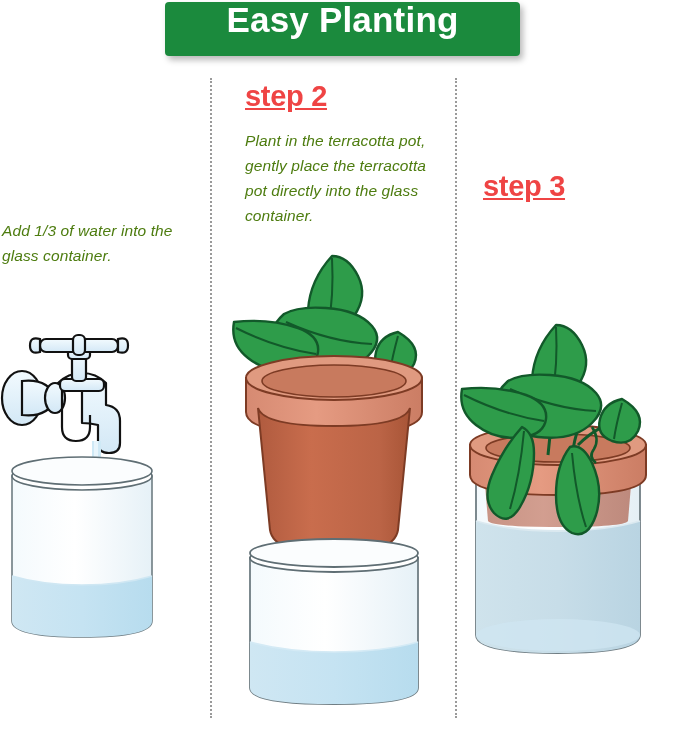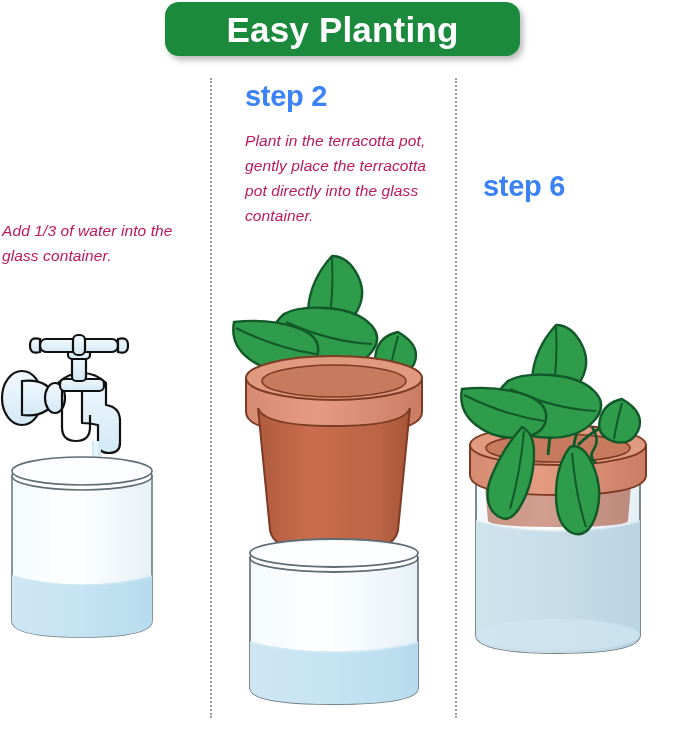--- a/index.html
+++ b/index.html
@@ -6,45 +6,45 @@
   body{
     width:679px;height:734px;background:#ffffff;
     font-family:"Liberation Sans", sans-serif;
     position:relative;overflow:hidden;
   }
   .stage{position:absolute;inset:0;}
 
   
   .banner{
     position:absolute;left:165px;top:2px;width:355px;height:54px;
-    background:#1b8a3d;border-radius:14px;
+    background:#1b8a3d;border-radius:4px;
     box-shadow:3px 4px 6px rgba(0,0,0,.28);
-    display:flex;align-items:center;justify-content:center;
+    display:flex;align-items:flex-start;justify-content:center;
   }
   .banner-text{
     color:#ffffff;font-size:35px;font-weight:bold;letter-spacing:.2px;
     font-family:"Liberation Sans", sans-serif;
     white-space:nowrap;line-height:1;
   }
 
   
   .divider{
     position:absolute;top:78px;width:0;height:640px;
     border-left:2px dotted #9a9a9a;
   }
   #div1{left:210px;}
   #div2{left:455px;}
 
   
   .step-title{
-    position:absolute;font-size:29px;font-weight:bold;color:#3b82f6;
-    letter-spacing:-.3px;white-space:nowrap;line-height:1;
+    position:absolute;font-size:29px;font-weight:bold;color:#ef4444;
+    letter-spacing:-.3px;white-space:nowrap;line-height:1;text-decoration:underline;
   }
   .step-body{
-    position:absolute;font-size:15.5px;font-style:italic;color:#be185d;
+    position:absolute;font-size:15.5px;font-style:italic;color:#4d7c0f;
     line-height:1.62;letter-spacing:.1px;
   }
   #s1-title{left:2px;top:172px;}
   #s1-body{left:2px;top:218px;width:190px;}
   #s2-title{left:245px;top:82px;}
   #s2-body{left:245px;top:128px;width:185px;}
   #s3-title{left:483px;top:172px;}
   #s3-body{left:483px;top:218px;width:190px;}
 
   
@@ -64,21 +64,21 @@
   </div>
 
   <div class="divider" id="div1"></div>
   <div class="divider" id="div2"></div>
 
   <div class="step-body" id="s1-body">Add 1/3 of water into the glass container.</div>
 
   <div class="step-title" id="s2-title">step 2</div>
   <div class="step-body" id="s2-body">Plant in the terracotta pot, gently place the terracotta pot directly into the glass container.</div>
 
-  <div class="step-title" id="s3-title">step 6</div>
+  <div class="step-title" id="s3-title">step 3</div>
 
   <div class="art" id="art1">
     <svg width="210" height="330" viewBox="0 0 210 330">
       <defs>
         <linearGradient id="glassG1" x1="0" y1="0" x2="1" y2="0">
           <stop offset="0" stop-color="#f4fafd"></stop>
           <stop offset="0.45" stop-color="#ffffff"></stop>
           <stop offset="1" stop-color="#e6f1f7"></stop>
         </linearGradient>
         <linearGradient id="waterG1" x1="0" y1="0" x2="1" y2="0">

